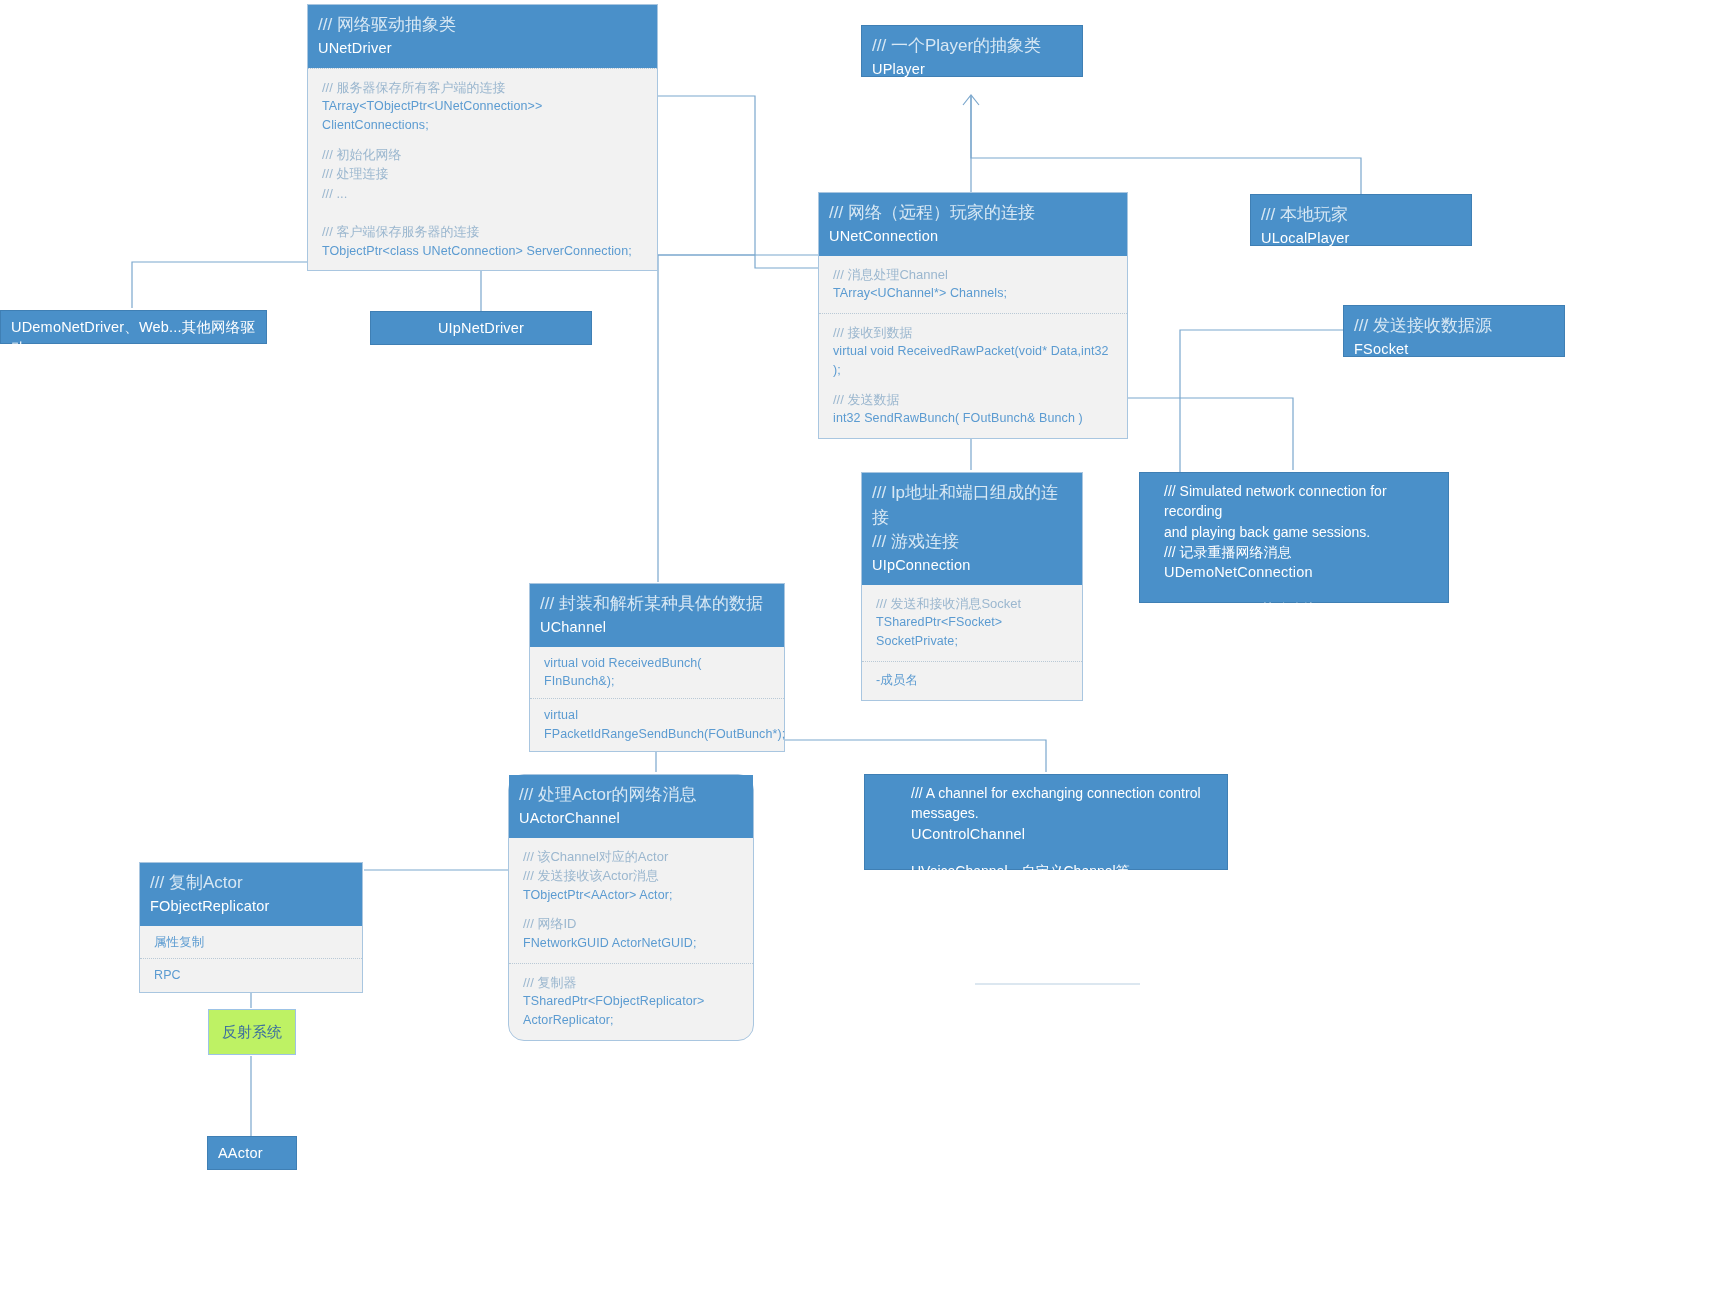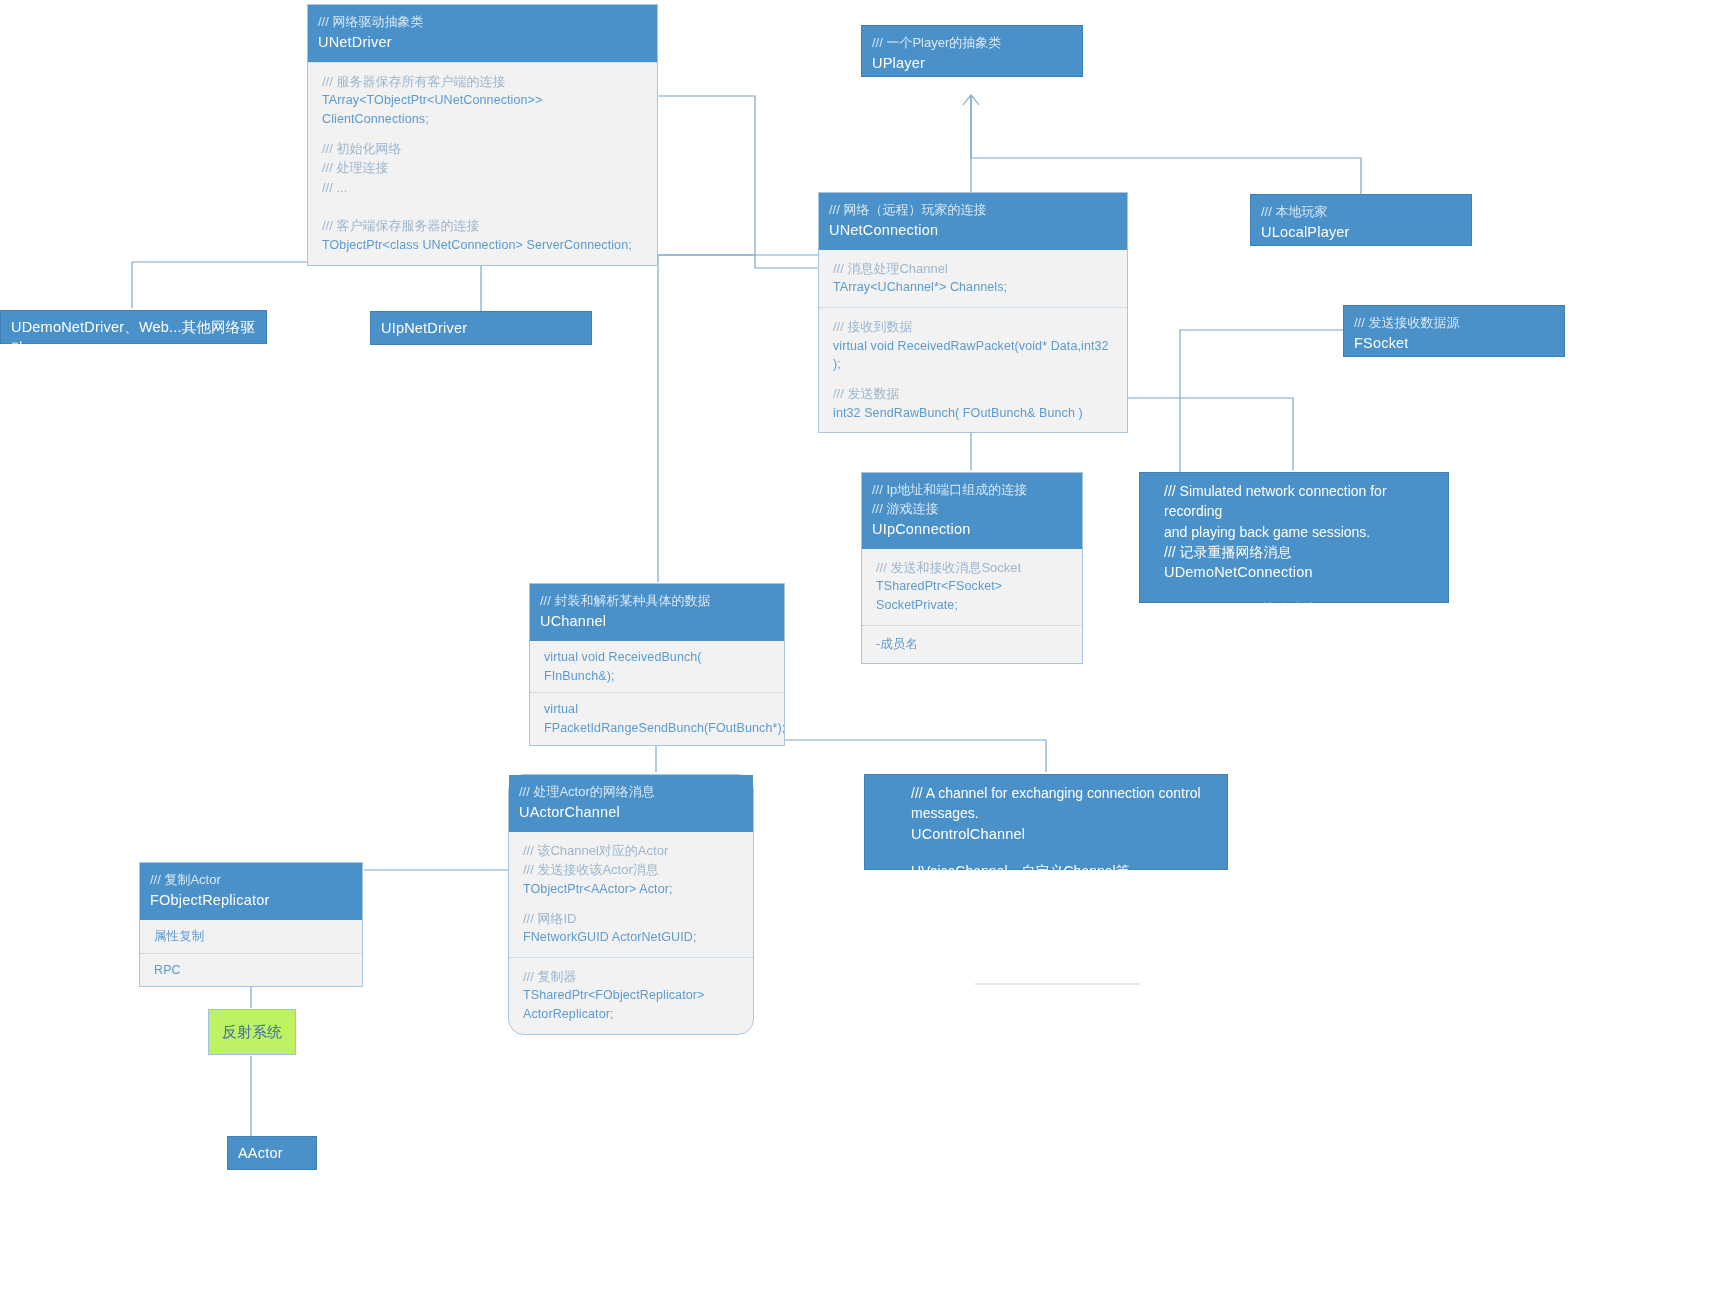--- a/index.html
+++ b/index.html
@@ -75,21 +75,21 @@
     position: absolute;
     box-sizing: border-box;
     background: #bef264;
     border: 1px solid #9dc3e6;
     color: #3d6f9e;
     display: flex;
     align-items: center;
     justify-content: center;
     font-size: 15px;
   }
-  .title-cn { font-size: 13px; }
+  .title-cn { font-size: 17px; }
   .title-en { font-size: 14.5px; letter-spacing: 0.2px; }
 </style>
 </head>
 <body>
 
 <div id="canvas">
 
   <svg class="edges" viewBox="0 0 1722 1299">
     <g stroke="#7ba7cd" stroke-width="1.2" fill="none">
 
@@ -164,21 +164,21 @@
     </div>
   </div>
 
   <div class="uml plain" style="left:0px; top:310px; width:267px; height:34px;">
     <div class="hdr" style="height:100%; padding-top:6px;">
       <div class="title-en">UDemoNetDriver、Web...其他网络驱动</div>
     </div>
   </div>
 
   <div class="uml plain" style="left:370px; top:311px; width:222px; height:34px;">
-    <div class="hdr" style="height:100%; padding-top:6px;">
+    <div class="hdr" style="height:100%; padding-top:6px;text-align:center;">
       <div class="title-en">UIpNetDriver</div>
     </div>
   </div>
 
   <div class="uml" style="left:818px; top:192px; width:310px;">
     <div class="hdr">
       <div class="title-cn cmt">/// 网络（远程）玩家的连接</div>
       <div class="title-en">UNetConnection</div>
     </div>
     <div class="sec first">
@@ -278,19 +278,19 @@
     </div>
     <div class="sec" style="padding:7px 12px 7px 14px;">
       <div class="code">RPC</div>
     </div>
   </div>
 
   <div class="whiteBox" style="left:208px; top:1009px; width:88px; height:46px;">
     <span>反射系统</span>
   </div>
 
-  <div class="uml plain" style="left:207px; top:1136px; width:90px; height:34px;margin-left:20px;">
+  <div class="uml plain" style="left:207px; top:1136px; width:90px; height:34px;">
     <div class="hdr" style="height:100%; padding-top:6px;">
       <div class="title-en">AActor</div>
     </div>
   </div>
 
 </div>
 
 </body></html>

